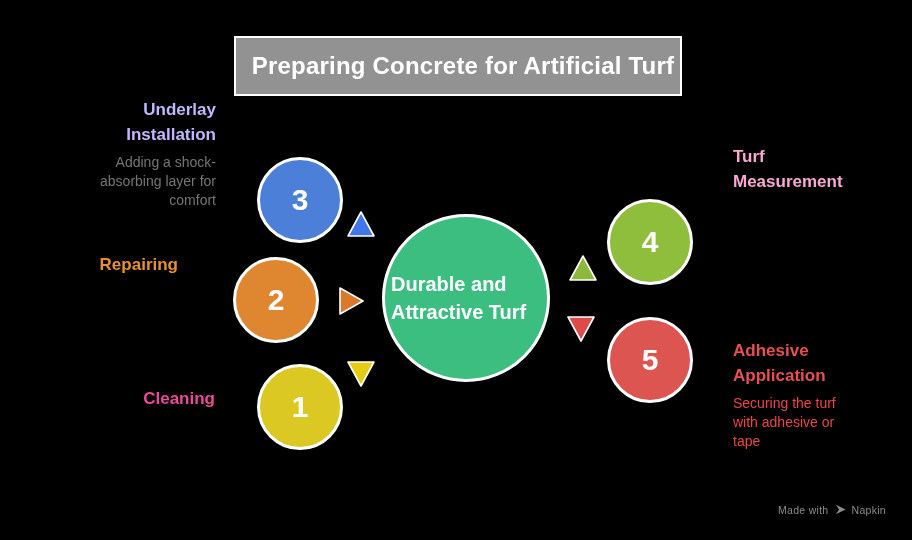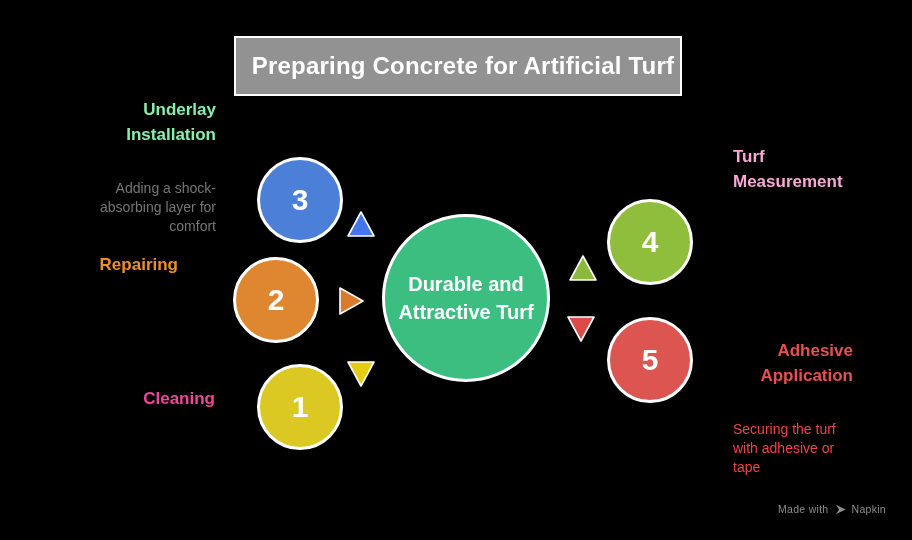--- a/index.html
+++ b/index.html
@@ -36,21 +36,21 @@
   
   .text-block { position: absolute; }
   .text-block.align-right { text-align: right; }
   .text-block.align-left { text-align: left; }
   .step-heading {
     font-size: 17px;
     font-weight: 700;
     line-height: 25px;
   }
   .step-desc {
-    margin-top: 32px;
+    margin-top: 6px;
     font-size: 14px;
     line-height: 19px;
   }
   .tb-underlay  { right: 696px; top: 97px;  width: 135px; }
   .tb-repairing { right: 734px; top: 252px; width: 130px; }
   .tb-cleaning  { right: 697px; top: 386px; width: 126px; }
   .tb-turf      { left: 733px;  top: 144px; width: 118px; }
   .tb-adhesive  { left: 733px;  top: 338px; width: 120px; }
 
   
@@ -75,21 +75,21 @@
   
   .hub-circle {
     position: absolute;
     left: 382px; top: 214px;
     width: 168px; height: 168px;
     border: 3px solid #ffffff;
     border-radius: 50%;
     display: flex;
     align-items: center;
     justify-content: center;
-    text-align: center;
+    text-align: left;
   }
   .hub-circle span {
     width: 150px;
     color: #ffffff;
     font-size: 20px;
     font-weight: 700;
     line-height: 28px;
   }
 
   
@@ -99,38 +99,38 @@
   .a2 { left: 336px; top: 285px; }
   .a3 { left: 346px; top: 209px; }
   .a4 { left: 568px; top: 253px; }
   .a5 { left: 566px; top: 314px; }
 
   
   .footer {
     position: absolute;
     right: 26px; top: 503px;
     display: flex;
-    align-items: flex-start;
+    align-items: center;
     gap: 5px;
     font-size: 10.5px;
     letter-spacing: 0.3px;
   }
   .footer .nib { width: 13px; height: 13px; display: block; }
 </style>
 </head>
 <body>
 
 <div id="canvas">
 
   <div class="title-box" style="background-color: rgb(146, 146, 146);">
     <span>Preparing Concrete for Artificial Turf</span>
   </div>
 
   <div class="text-block align-right tb-underlay">
-    <div class="step-heading" style="color: #86efac;">Underlay Installation</div>
+    <div class="step-heading" style="color: #c4b5fd;">Underlay Installation</div>
     <div class="step-desc" style="color: rgb(117, 117, 117);">Adding a shock-absorbing layer for comfort</div>
   </div>
   <div class="step-circle c3" style="background-color: rgb(76, 128, 216);">
     <span>3</span>
   </div>
   <svg class="arrow a3" viewBox="0 0 30 30">
     <polygon points="15,3 28,27 2,27" fill="#4377E9"></polygon>
   </svg>
 
   <div class="text-block align-right tb-repairing">
@@ -167,21 +167,21 @@
     <div class="step-heading" style="color: #f9a8d4;">Turf Measurement</div>
   </div>
 
   <svg class="arrow a5" viewBox="0 0 30 30">
     <polygon points="2,3 28,3 15,27" fill="#DC4B48"></polygon>
   </svg>
   <div class="step-circle c5" style="background-color: rgb(220, 85, 81);">
     <span>5</span>
   </div>
   <div class="text-block align-left tb-adhesive">
-    <div class="step-heading" style="color: rgb(232, 79, 79); text-align: right;">Adhesive Application</div>
+    <div class="step-heading" style="color: rgb(232, 79, 79);">Adhesive Application</div>
     <div class="step-desc" style="color: #ef4444;">Securing the turf with adhesive or tape</div>
   </div>
 
   <div class="footer" style="color: rgb(140, 140, 140);">
     <span>Made with</span>
     <svg class="nib" viewBox="0 0 14 14">
       <path d="M2 2 L12.5 7 L2 12 L5.5 7 Z" fill="#8C8C8C"></path>
     </svg>
     <span>Napkin</span>
   </div>

